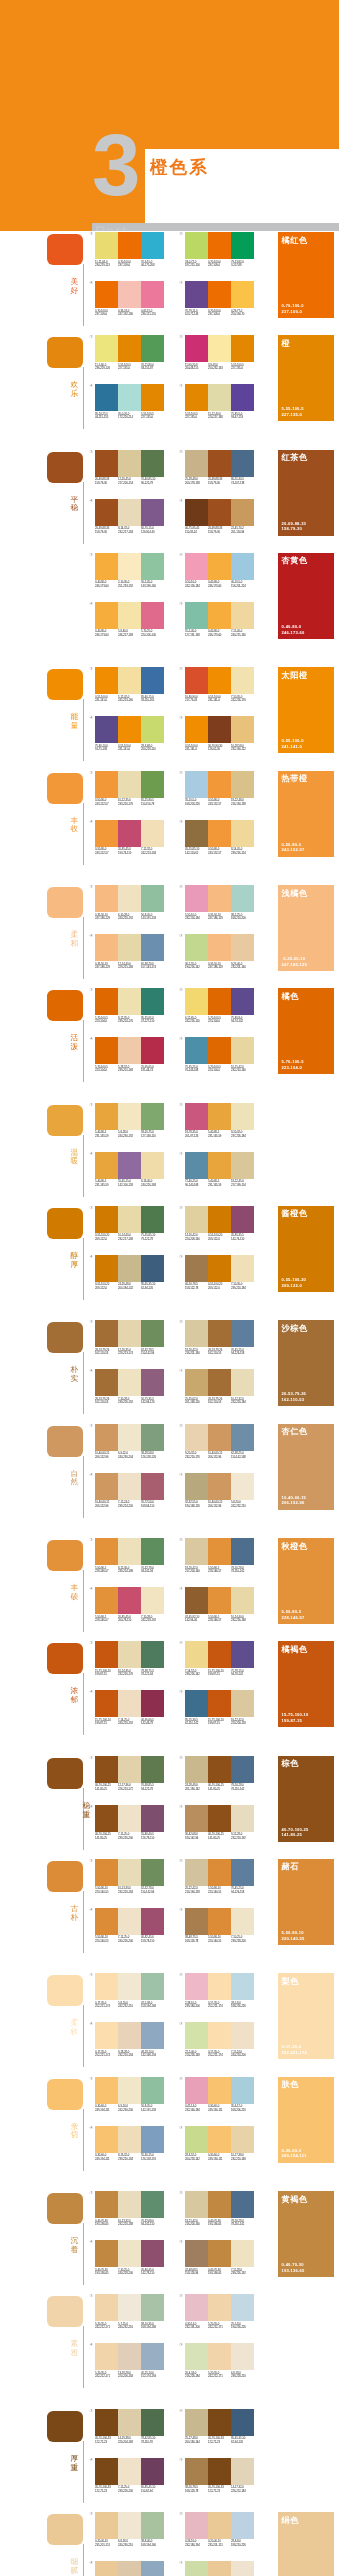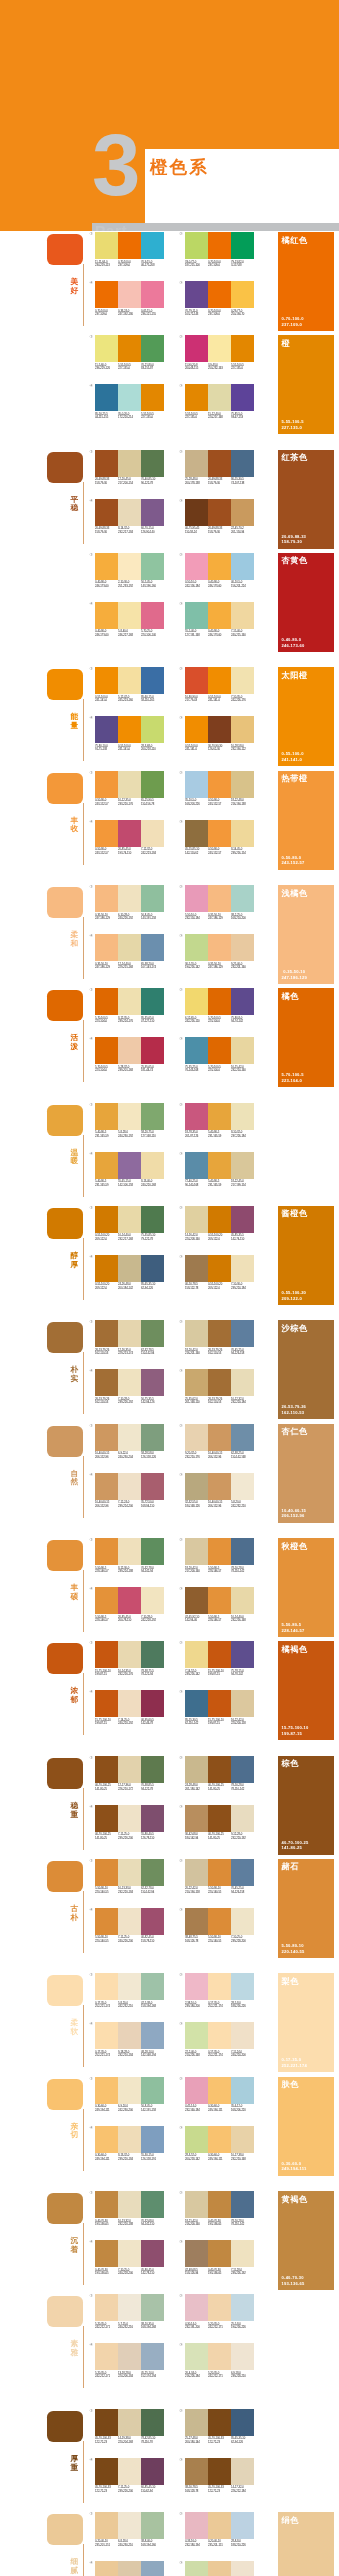--- a/index.html
+++ b/index.html
@@ -38,21 +38,21 @@
   
   .group { position:relative; width:339px; padding:0 0 5.2px 0; }
   .grow { position:relative; width:339px; height:98px; }
 
   
   .left-col { position:absolute; left:47px; top:0; width:40px; height:98px; }
   .left-chip { width:36px; height:31px; border-radius:6.2px; margin-top:3.1px; }
   .left-rule { position:absolute; left:36px; top:33px; width:0.5px; height:62px; background:#D8A472; }
   .left-kw {
     position:absolute; left:21.6px; top:47px; width:11.3px;
-    font-size:7.7px; font-weight:bold; line-height:8.8px;
+    font-size:7.7px; font-weight:normal; line-height:8.8px;
     text-align:center; letter-spacing:0px;
   }
 
   
   .cells { position:absolute; left:91px; top:0; width:180px; height:98px; }
   .cell { position:absolute; width:72px; }
   .cell.c1 { left:4.1px;   top:1px; }
   .cell.c2 { left:94px; top:1px; }
   .cell.c4 { left:4.1px;   top:50px; }
   .cell.c3 { left:94px; top:50px; }
@@ -65,21 +65,21 @@
   .codes { display:flex; width:69px; margin-top:1.5px; }
   .codes > u {
     flex:1 1 0; text-decoration:none; display:block;
     font-size:2.8px; line-height:3.6px; color:#231f20;
     font-family:"Liberation Sans",sans-serif; letter-spacing:-0.1px;
     white-space:nowrap; padding-right:0.5px;
   }
 
   
   .right-col { position:absolute; left:278px; top:1px; width:56px; height:95px; }
-  .right-chip { position:relative; width:56px; height:99px; }
+  .right-chip { position:relative; width:56px; height:86px; }
   .right-name {
     position:absolute; left:3.6px; top:2.6px;
     font-size:8.2px; font-weight:bold; color:#ffffff; letter-spacing:0.5px;
   }
   .right-code {
     position:absolute; left:3.6px; bottom:3.6px;
     font-size:4.1px; font-weight:bold; color:#ffffff; line-height:5.7px;
     letter-spacing:0.2px; font-family:"Liberation Sans",sans-serif;
   }
   .gap { height:11.3px; }
@@ -201,20 +201,25 @@
               <div class="right-code" style="color: rgb(255, 255, 255);">
                 <div>0-70-100-0</div>
                 <div>237-109-0</div>
               </div>
             </div>
           </div>
         </div>
       </div>
       <div class="group">
         <div class="grow">
+          <div class="left-col">
+            <div class="left-chip" style="background: rgb(227, 135, 15);"></div>
+            <div class="left-rule"></div>
+            <div class="left-kw" style="color: rgb(227, 135, 15);">欢乐</div>
+          </div>
           <div class="cells">
             <div class="cell c1">
               <div class="cnum">①</div>
               <div class="bars">
                 <i style="background: rgb(236, 229, 126);"></i>
                 <i style="background: rgb(227, 135, 0);"></i>
                 <i style="background: rgb(83, 155, 87);"></i>
               </div>
               <div class="codes">
                 <u>
@@ -1596,21 +1601,21 @@
             </div>
           </div>
         </div>
       </div>
       <div class="gap"></div>
       <div class="group">
         <div class="grow">
           <div class="left-col">
             <div class="left-chip" style="background: rgb(141, 80, 25);"></div>
             <div class="left-rule"></div>
-            <div class="left-kw" style="color: rgb(141, 80, 25);">稳重</div>
+            <div class="left-kw" style="color: rgb(141, 80, 25); margin-left: 12px;">稳重</div>
           </div>
           <div class="cells">
             <div class="cell c1">
               <div class="cnum">①</div>
               <div class="bars">
                 <i style="background: rgb(141, 80, 25);"></i>
                 <i style="background: rgb(226, 210, 172);"></i>
                 <i style="background: rgb(94, 122, 78);"></i>
               </div>
               <div class="codes">

